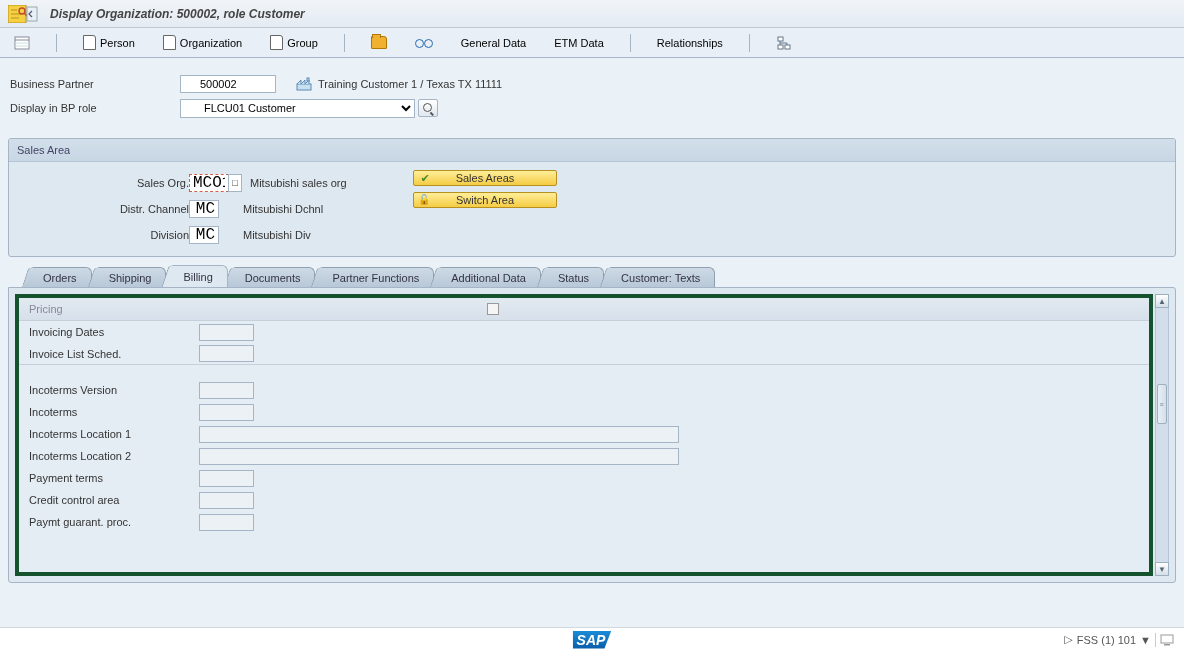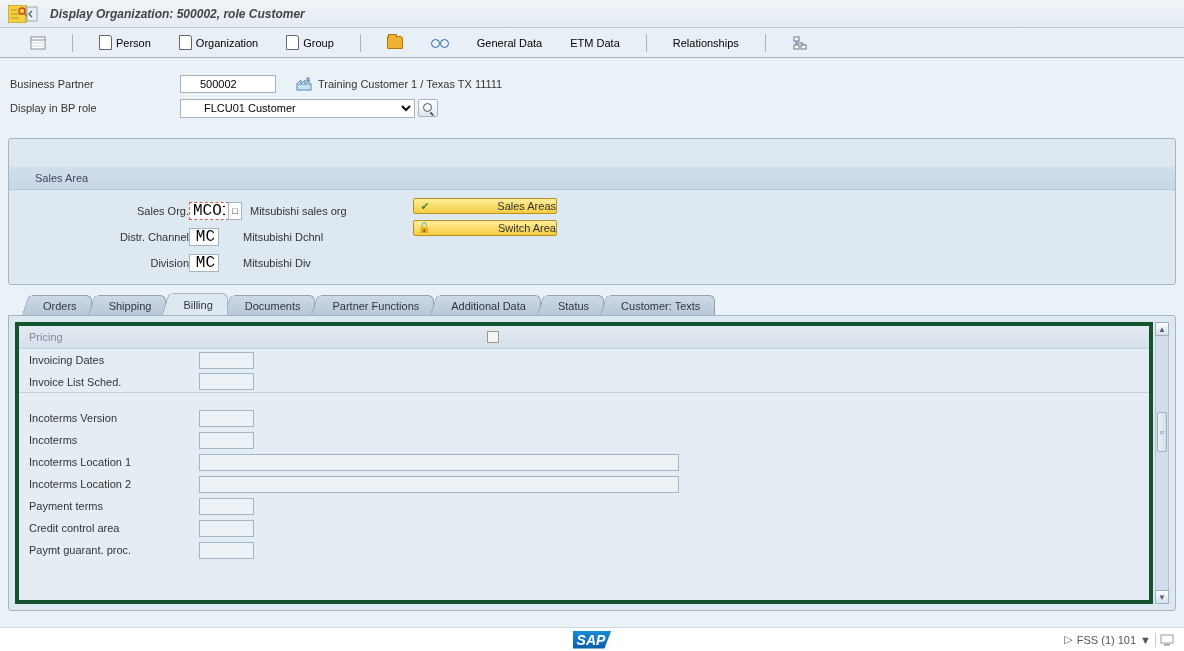--- a/index.html
+++ b/index.html
@@ -1,20 +1,20 @@
 <!DOCTYPE html>
 <html><head>
 <meta charset="utf-8">
 <style>
   * { margin: 0; padding: 0; box-sizing: border-box; }
   body { font-family: Arial, sans-serif; font-size: 11px; background: #fff; width: 1184px; height: 651px; overflow: hidden; }
   .titlebar { height: 28px; background: linear-gradient(to bottom, #f0f4f8 0%, #e4ebf2 100%); border-bottom: 1px solid #c0c8d0; display: flex; align-items: center; padding: 0 6px; }
   .titlebar-icon { width: 34px; height: 20px; display: flex; align-items: center; justify-content: center; margin-right: 2px; }
   .title-text { font-size: 12px; font-weight: bold; font-style: italic; color: #444; margin-left: 8px; }
-  .toolbar { height: 30px; background: #e8eff6; border-bottom: 1px solid #a5b5c5; display: flex; align-items: center; padding: 0 24px; gap: 16px; }
+  .toolbar { height: 30px; background: #e8eff6; border-bottom: 1px solid #a5b5c5; display: flex; align-items: center; padding: 0 8px; gap: 16px; }
   .tb-btn { display: flex; align-items: center; height: 22px; padding: 0 6px; gap: 4px; cursor: pointer; border-radius: 2px; }
   .tb-sep { width: 1px; height: 18px; background: #a5b5c5; margin: 0 4px; }
   .doc-icon { width: 13px; height: 15px; border: 1px solid #666; border-radius: 0 3px 0 0; background: #fff; display: inline-block; position: relative; }
   .folder-icon { width: 16px; height: 13px; background: #f0b030; border: 1px solid #b07800; border-radius: 1px 3px 1px 1px; display: inline-block; position: relative; }
   .folder-icon::before { content: ''; position: absolute; top: -3px; left: 0; width: 7px; height: 3px; background: #f0b030; border: 1px solid #b07800; border-bottom: none; border-radius: 1px 1px 0 0; }
   .glasses-icon { width: 18px; height: 10px; display: inline-block; position: relative; }
   .glasses-icon::before, .glasses-icon::after { content: ''; position: absolute; width: 7px; height: 7px; border: 1px solid #2a69b0; border-radius: 50%; top: 1px; }
   .glasses-icon::before { left: 0; }
   .glasses-icon::after { right: 0; }
   .content { padding: 8px 8px 0 8px; background: #eaf1f7; height: 593px; }
@@ -22,29 +22,29 @@
   .fld-row { display: flex; align-items: center; height: 24px; }
   .fld-label { width: 170px; color: #333; }
   .fld-input { height: 18px; border: 1px solid #a5b5c5; padding: 0 19px; font-family: inherit; font-size: 11px; background: #fff; }
   .small-btn { width: 20px; height: 18px; border: 1px solid #a5b5c5; background: linear-gradient(to bottom, #fff, #e0e7ee); margin-left: 3px; cursor: pointer; display: inline-flex; align-items: center; justify-content: center; border-radius: 2px; }
   .mag-icon { width: 10px; height: 10px; position: relative; }
   .mag-icon::before { content: ''; position: absolute; width: 7px; height: 7px; border: 1.5px solid #555; border-radius: 50%; }
   .mag-icon::after { content: ''; position: absolute; width: 4px; height: 1.5px; background: #555; bottom: -1px; right: -1px; transform: rotate(45deg); }
   .factory-icon { width: 16px; height: 14px; display:inline-block; position: relative; }
   .inline-text { margin-left: 14px; color: #333; }
   .group-box { border: 1px solid #a5b5c5; background: #dee8f0; border-radius: 3px; padding: 0; margin-bottom: 8px; }
-  .group-title { padding: 5px 26px; color: #446; background: linear-gradient(to bottom, #d2dfeb, #c8d7e4); border-bottom: 1px solid #b5c5d5; border-radius: 3px 3px 0 0; margin-top: 28px; }
+  .group-title { padding: 5px 8px; color: #446; background: linear-gradient(to bottom, #d2dfeb, #c8d7e4); border-bottom: 1px solid #b5c5d5; border-radius: 3px 3px 0 0; }
   .group-body { padding: 8px 10px; position: relative; }
   .sa-row { display: flex; align-items: center; height: 26px; }
   .sa-label { width: 170px; color: #333; text-align: right; }
   .sa-input { width: 40px; height: 18px; font-family: 'Courier New', monospace; font-size: 16px; border: 1px solid #a5b5c5; padding: 0 3px; text-align: right; background: #fff; }
   .sa-input.hl { border: 1px dashed #d06048; }
   .sa-f4 { width: 14px; height: 18px; border: 1px solid #a5b5c5; background: #fff; display: inline-flex; align-items: center; justify-content: center; font-size: 8px; color: #555; margin-left: -1px; }
   .sa-descr { margin-left: 24px; color: #333; }
-  .gold-btn { position: absolute; left: 404px; width: 144px; height: 16px; background: linear-gradient(to bottom, #ffee99, #f5cc44); border: 1px solid #b89020; color: #333; display: flex; align-items: center; justify-content: flex-end; gap: 6px; cursor: pointer; border-radius: 2px; }
+  .gold-btn { position: absolute; left: 404px; width: 144px; height: 16px; background: linear-gradient(to bottom, #ffee99, #f5cc44); border: 1px solid #b89020; color: #333; display: flex; align-items: center; justify-content: center; gap: 6px; cursor: pointer; border-radius: 2px; }
   .gold-btn.b1 { top: 8px; }
   .gold-btn.b2 { top: 30px; }
   .gbi { width: 14px; height: 14px; position: absolute; left: 4px; display: flex; align-items: center; justify-content: center; }
   .check-icon::before { content: '✔'; color: #4a8a2a; font-size: 11px; }
   .lock-icon::before { content: '🔓'; font-size: 10px; line-height: 1; }
   .tabstrip { display: flex; align-items: flex-end; height: 22px; padding-left: 20px; }
   .tab { height: 20px; padding: 0 14px; display: flex; align-items: center; background: linear-gradient(to bottom, #cdd9e5, #b8c8d8); border: 1px solid #8fa0b0; border-bottom: none; margin-right: 2px; border-radius: 6px 6px 0 0; color: #334; cursor: pointer; position: relative; }
   .tab::before { content: ''; position: absolute; left: -4px; top: 0; width: 8px; height: 100%; background: inherit; transform: skewX(-18deg); border-left: 1px solid #8fa0b0; border-radius: 3px 0 0 0; }
   .tab.active { background: #dee8f0; border-color: #a5b5c5; z-index: 2; height: 22px; }
   .tab-panel { border: 1px solid #a5b5c5; background: #dee8f0; height: 296px; border-radius: 0 3px 3px 3px; position: relative; }

